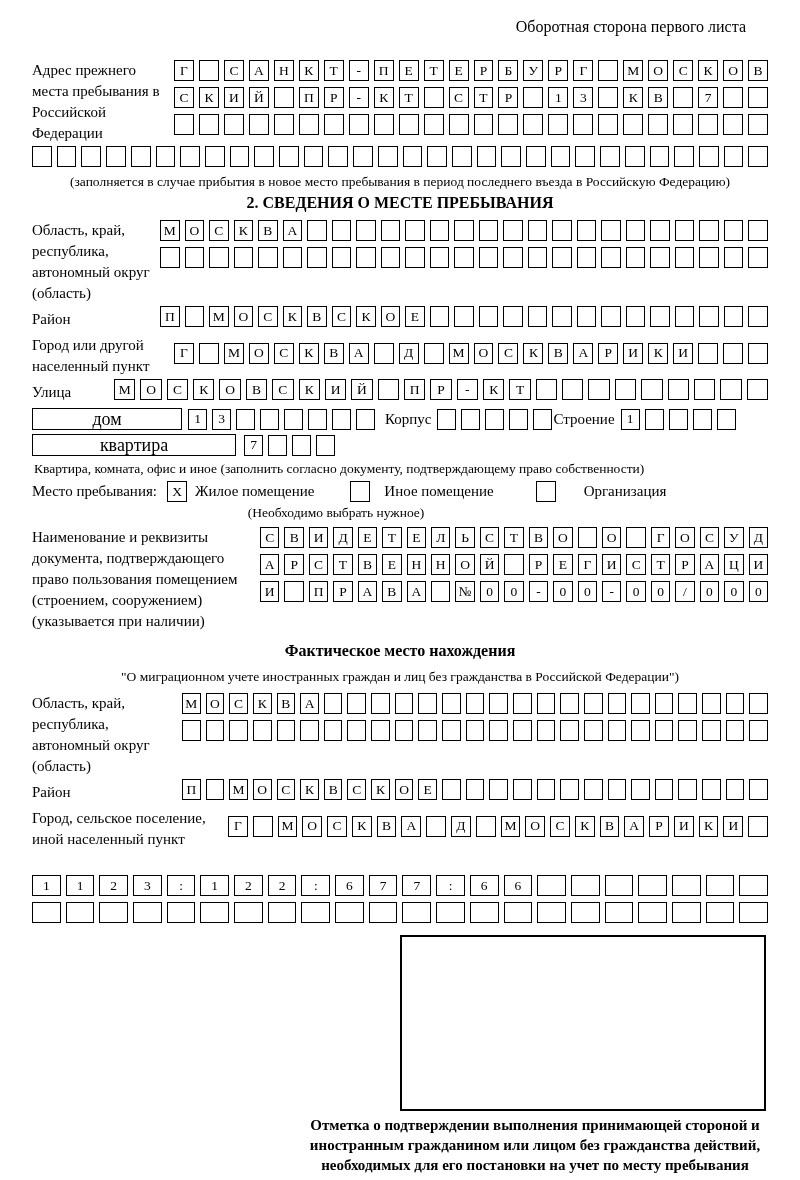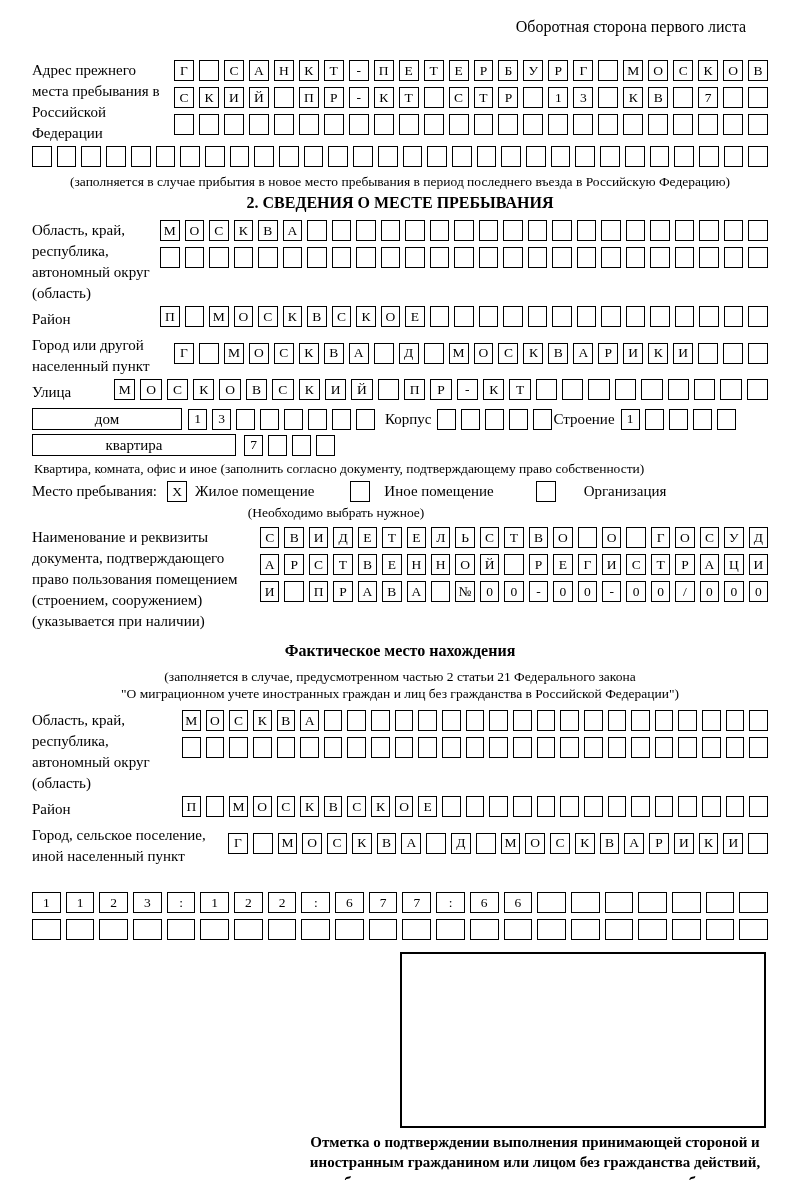--- a/index.html
+++ b/index.html
@@ -12,21 +12,21 @@
   .frow.center{align-items:center}
   .lbl{font-size:15px;line-height:21px;flex-shrink:0;padding-right:10px}
   .rows{flex:1;min-width:0}
   .crow{display:grid;gap:5px;margin-bottom:6px}
   .cell{border:1.5px solid #000;height:21px;display:flex;align-items:center;
         justify-content:center;font-size:13.5px;overflow:hidden;background:#fff}
   .note{font-size:13.5px;text-align:center;line-height:17px}
   .note-left{font-size:13.5px;text-align:left;line-height:17px;margin:0 0 4px 2px}
   .h-bold{font-weight:bold;text-align:center;font-size:16px;margin:4px 0 8px 0}
   .wbox{border:1.5px solid #000;height:22px;display:flex;align-items:center;
-        justify-content:center;font-size:15px;flex-shrink:0}
+        justify-content:center;font-size:18px;flex-shrink:0}
   .inline{display:flex;align-items:center}
   .cb{width:20px;flex-shrink:0}
   .stamp-box{border:2px solid #000;width:366px;height:176px;margin:6px 0 4px 368px}
   .stamp-caption{width:490px;margin:2px 0 0 258px;text-align:center;font-weight:bold;
                  font-size:15px;line-height:20px}
 </style>
 </head>
 <body>
 
 <div class="page">
@@ -431,21 +431,20 @@
           <span class="cell">0</span>
           <span class="cell">/</span>
           <span class="cell">0</span>
           <span class="cell">0</span>
           <span class="cell">0</span>
         </div>
     </div>
   </div>
 
   <div class="h-bold" style="margin-top:10px">Фактическое место нахождения</div>
-  <div class="note">(заполняется в случае, предусмотренном частью 2 статьи 21 Федерального закона</div>
   <div class="note" style="margin-bottom:8px">"О миграционном учете иностранных граждан и лиц без гражданства в Российской Федерации")</div>
 
   <div class="frow">
     <div class="lbl" style="width:150px">Область, край, республика, автономный округ (область)</div>
     <div class="rows">
       <div class="crow" style="grid-template-columns: repeat(25, 1fr);">
           <span class="cell">М</span>
           <span class="cell">О</span>
           <span class="cell">С</span>
           <span class="cell">К</span>

